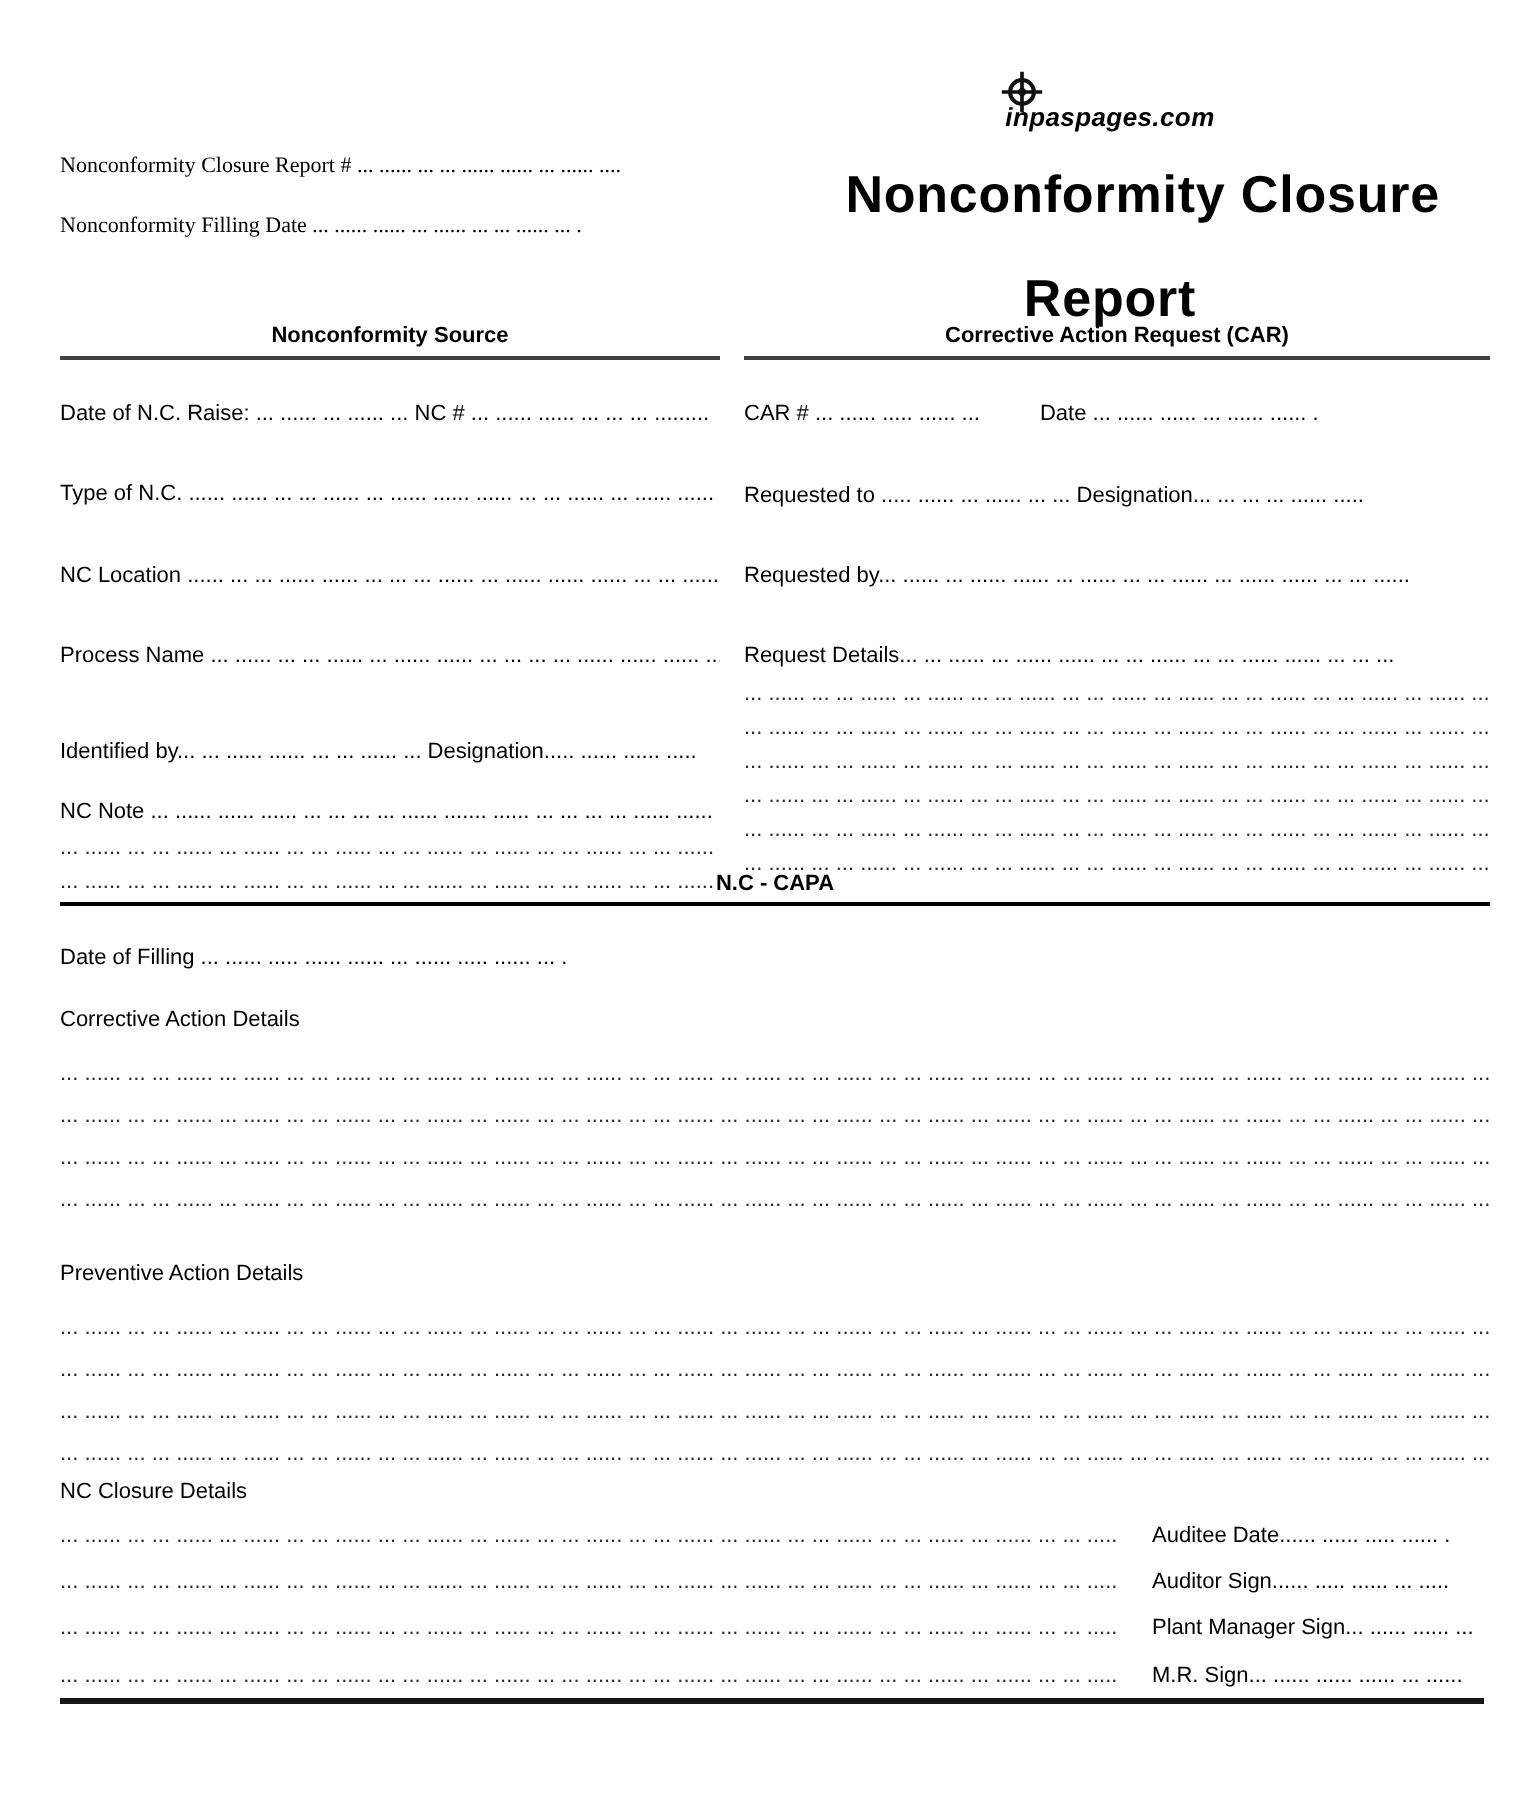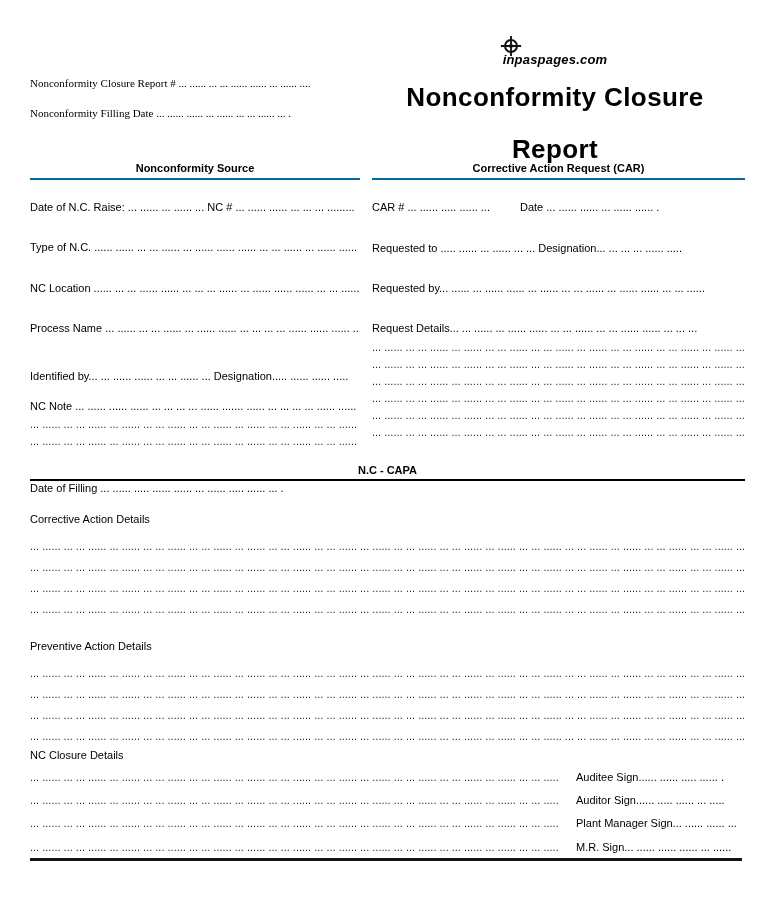--- a/index.html
+++ b/index.html
@@ -16,52 +16,52 @@
   .top-left .field { font-size:11px; line-height:14px; white-space:nowrap; }
   .top-left .field + .field { margin-top:16px; }
 
   
   .header-right { position:absolute; left:390px; top:50px; width:330px; height:105px; }
   .logo { position:absolute; top:0; left:0; width:100%; text-align:center; }
   .logo-inner { position:relative; display:inline-block; }
   .logo-icon { position:absolute; top:-15px; left:-3px; width:22px; height:22px; }
   .logo-icon svg { display:block; }
   .logo-text { font-size:13px; font-weight:bold; letter-spacing:0.2px;font-style:italic; }
-  .title-1 { position:absolute; top:32px; left:0; width:100%; text-align:center;
+  .title-1 { position:absolute; top:32px; left:0; width:100%; text-align:right;
              font-size:26px; font-weight:bold; letter-spacing:0.4px; }
   .title-2 { position:absolute; top:84px; left:0; width:100%; text-align:center;
              font-size:26px; font-weight:bold; letter-spacing:0.4px; }
 
   
   .columns { position:absolute; left:30px; top:162px; width:715px; display:flex; gap:12px; }
   .col-left  { width:330px; }
   .col-right { width:373px; }
   .col-header {
     font-size:11px; font-weight:bold; text-align:center;
-    line-height:13px; padding-bottom:3px; border-bottom:2px solid #0369a1;
+    line-height:13px; padding-bottom:3px; border-bottom:2px solid #404040;
   }
   .f { font-size:11px; line-height:14px; white-space:nowrap; overflow:hidden; }
   .car-row { display:flex; }
   .car-row .gap { display:inline-block; width:30px; }
 
   
   .dline {
     font-size:11px; line-height:14px; height:14px;
     white-space:nowrap; overflow:hidden; color:#2b2b2b;
   }
 
   
   .mt3{margin-top:3px}.mt4{margin-top:4px}.mt5{margin-top:5px}
   .mt7{margin-top:7px}.mt8{margin-top:8px}.mt9{margin-top:9px}.mt10{margin-top:10px}
-  .mt12{margin-top:0}.mt13{margin-top:13px}.mt16{margin-top:16px}.mt17{margin-top:17px}
+  .mt12{margin-top:19px}.mt13{margin-top:13px}.mt16{margin-top:16px}.mt17{margin-top:17px}
   .mt20{margin-top:20px}.mt23{margin-top:23px}.mt25{margin-top:34px}.mt26{margin-top:26px}
   .mt27{margin-top:27px}
 
   
-  .capa { position:absolute; left:30px; top:464px; width:715px; }
+  .capa { position:absolute; left:30px; top:436px; width:715px; }
   .capa-header {
     font-size:11px; font-weight:bold; text-align:center;
     line-height:13px; padding-bottom:2px; border-bottom:2px solid #000;
   }
   .closure-row { display:flex; align-items:flex-start; }
   .closure-dots { width:528px; flex:none; }
   .sig { font-size:11px; line-height:14px; white-space:nowrap; margin-left:18px; }
   .bottom-rule { height:3px; background:#151515; width:712px; }
 </style>
 </head>
@@ -138,21 +138,21 @@
     <div class="f mt23">Preventive Action Details</div>
     <div class="dline mt13">... ...... ... ... ...... ... ...... ... ... ...... ... ... ...... ... ...... ... ... ...... ... ... ...... ... ...... ... ... ...... ... ... ...... ... ...... ... ... ...... ... ... ...... ... ...... ... ... ...... ... ... ...... ... ...... ... ... ...... ... ... ...... ... ...... ... ... ...... ... ... ...... ... ...... ... ... ...... ... ... ...... ... ...... ... ...</div>
     <div class="dline mt7">... ...... ... ... ...... ... ...... ... ... ...... ... ... ...... ... ...... ... ... ...... ... ... ...... ... ...... ... ... ...... ... ... ...... ... ...... ... ... ...... ... ... ...... ... ...... ... ... ...... ... ... ...... ... ...... ... ... ...... ... ... ...... ... ...... ... ... ...... ... ... ...... ... ...... ... ... ...... ... ... ...... ... ...... ... ...</div>
     <div class="dline mt7">... ...... ... ... ...... ... ...... ... ... ...... ... ... ...... ... ...... ... ... ...... ... ... ...... ... ...... ... ... ...... ... ... ...... ... ...... ... ... ...... ... ... ...... ... ...... ... ... ...... ... ... ...... ... ...... ... ... ...... ... ... ...... ... ...... ... ... ...... ... ... ...... ... ...... ... ... ...... ... ... ...... ... ...... ... ...</div>
     <div class="dline mt7">... ...... ... ... ...... ... ...... ... ... ...... ... ... ...... ... ...... ... ... ...... ... ... ...... ... ...... ... ... ...... ... ... ...... ... ...... ... ... ...... ... ... ...... ... ...... ... ... ...... ... ... ...... ... ...... ... ... ...... ... ... ...... ... ...... ... ... ...... ... ... ...... ... ...... ... ... ...... ... ... ...... ... ...... ... ...</div>
 
     <div class="f mt5">NC Closure Details</div>
 
     <div class="closure-row mt8">
       <div class="dline closure-dots">... ...... ... ... ...... ... ...... ... ... ...... ... ... ...... ... ...... ... ... ...... ... ... ...... ... ...... ... ... ...... ... ... ...... ... ...... ... ... ...... ... ... ...... ... ...... ... ... ...... ... ... ...... ... ...... ... ... ...... ... ... ...... ... ...... ... ... ...... ... ... ...... ... ...... ... ... ...... ... ... ...... ... ...... ... ...</div>
-      <div class="sig">Auditee Sign...... ...... ..... ...... .</div>
+      <div class="sig">Auditee Date...... ...... ..... ...... .</div>
     </div>
     <div class="closure-row mt9">
       <div class="dline closure-dots">... ...... ... ... ...... ... ...... ... ... ...... ... ... ...... ... ...... ... ... ...... ... ... ...... ... ...... ... ... ...... ... ... ...... ... ...... ... ... ...... ... ... ...... ... ...... ... ... ...... ... ... ...... ... ...... ... ... ...... ... ... ...... ... ...... ... ... ...... ... ... ...... ... ...... ... ... ...... ... ... ...... ... ...... ... ...</div>
       <div class="sig">Auditor Sign...... ..... ...... ... .....</div>
     </div>
     <div class="closure-row mt9">
       <div class="dline closure-dots">... ...... ... ... ...... ... ...... ... ... ...... ... ... ...... ... ...... ... ... ...... ... ... ...... ... ...... ... ... ...... ... ... ...... ... ...... ... ... ...... ... ... ...... ... ...... ... ... ...... ... ... ...... ... ...... ... ... ...... ... ... ...... ... ...... ... ... ...... ... ... ...... ... ...... ... ... ...... ... ... ...... ... ...... ... ...</div>
       <div class="sig">Plant Manager Sign... ...... ...... ...</div>
     </div>
     <div class="closure-row mt10">

